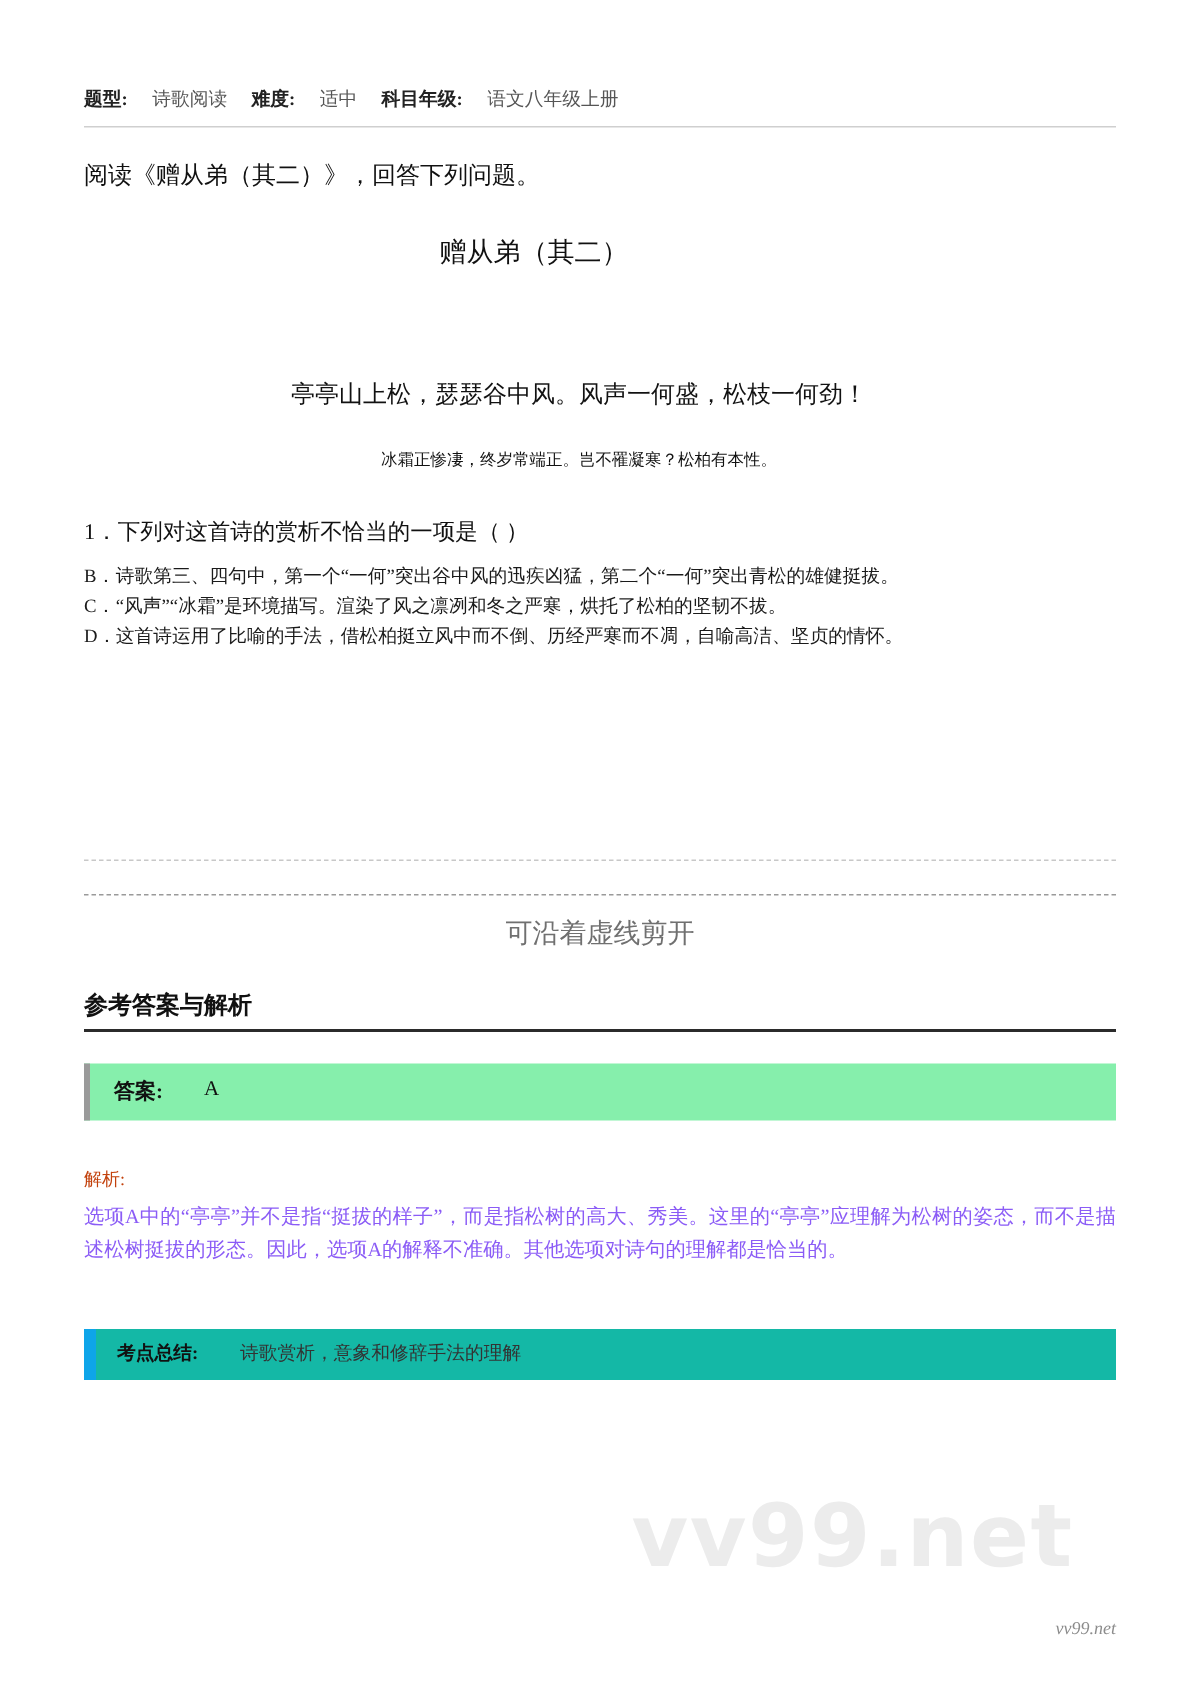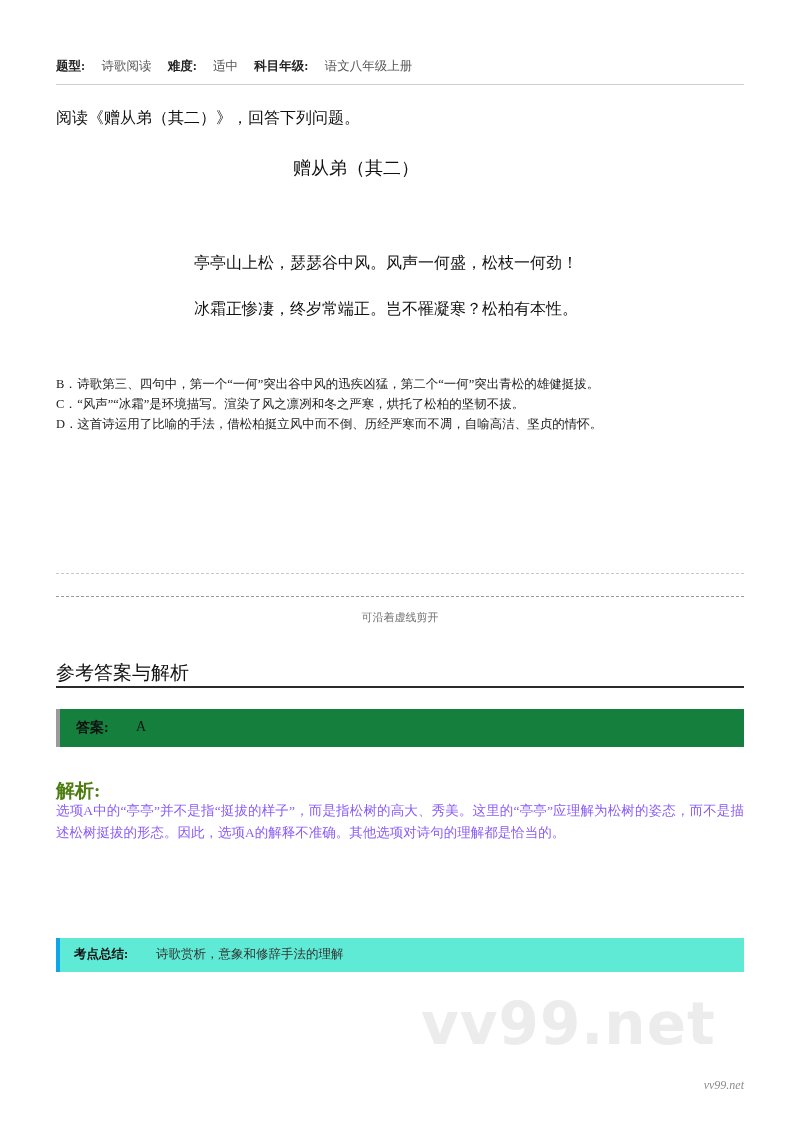--- a/index.html
+++ b/index.html
@@ -92,21 +92,21 @@
     text-align: center;
     font-size: 16px;
     color: #111111;
   }
   .poem-line-2 {
     position: absolute;
     top: 299px;
     left: 0;
     width: 660px;
     text-align: center;
-    font-size: 16px;
+    font-size: 11px;
     color: #111111;
   }
 
   .q1 {
     position: absolute;
     top: 345px;
     left: 0;
     width: 688px;
     font-size: 15px;
     color: #111111;
@@ -152,49 +152,49 @@
     width: 688px;
     height: 0;
     border-top: 1px dashed #9a9a9a;
   }
   .cut-label {
     position: absolute;
     top: 610px;
     left: 0;
     width: 688px;
     text-align: center;
-    font-size: 11px;
+    font-size: 18px;
     color: #707070;
   }
 
   
   .ans-head {
     position: absolute;
     top: 660px;
     left: 0;
-    font-size: 19px;
-    font-weight: normal;
+    font-size: 16px;
+    font-weight: bold;
     color: #111111;
   }
   .ans-rule {
     position: absolute;
     top: 686px;
     left: 0;
     width: 688px;
     height: 2px;
     background: #2b2b2b;
   }
 
   .ans-box {
     position: absolute;
     top: 709px;
     left: 0;
     width: 688px;
     height: 38px;
-    background: #15803d;
+    background: #86efac;
     border-left: 4px solid #9a9a9a;
     box-sizing: border-box;
   }
   .ans-box .lbl {
     position: absolute;
     left: 16px;
     top: 10px;
     font-size: 14px;
     font-weight: bold;
     color: #111111;
@@ -204,43 +204,43 @@
     left: 76px;
     top: 10px;
     font-size: 14px;
     color: #111111;
   }
 
   .expl-head {
     position: absolute;
     top: 778px;
     left: 0;
-    font-size: 19px;
-    font-weight: bold;
-    color: #4d7c0f;
+    font-size: 12px;
+    font-weight: normal;
+    color: #c2410c;
   }
   .expl-body {
     position: absolute;
     top: 800px;
     left: 0;
     width: 688px;
     font-size: 13.5px;
     line-height: 22px;
     color: #8b5cf6;
     text-align: justify;
   }
 
   .kp-box {
     position: absolute;
-    top: 938px;
+    top: 886px;
     left: 0;
     width: 688px;
     height: 34px;
-    background: #5eead4;
-    border-left: 4px solid #0ea5e9;
+    background: #14b8a6;
+    border-left: 8px solid #0ea5e9;
     box-sizing: border-box;
   }
   .kp-box .lbl {
     position: absolute;
     left: 14px;
     top: 8px;
     font-size: 12.5px;
     font-weight: bold;
     color: #111111;
   }
@@ -293,20 +293,21 @@
       <span class="sep"></span>
       <span class="v">语文八年级上册</span>
     </div>
     <div class="meta-rule"></div>
 
     <div class="prompt">阅读《赠从弟（其二）》，回答下列问题。</div>
     <div class="poem-title">赠从弟（其二）</div>
     <div class="poem-line-1">亭亭山上松，瑟瑟谷中风。风声一何盛，松枝一何劲！</div>
     <div class="poem-line-2">冰霜正惨凄，终岁常端正。岂不罹凝寒？松柏有本性。</div>
 
+    <div class="q1">1．下列对这首诗的赏析不恰当的一项是（         ）</div>
 
     <div class="opts">
       <div class="opt">
         <span class="lab">B．</span>
         <span>诗歌第三、四句中，第一个“一何”突出谷中风的迅疾凶猛，第二个“一何”突出青松的雄健挺拔。</span>
       </div>
       <div class="opt">
         <span class="lab">C．</span>
         <span>“风声”“冰霜”是环境描写。渲染了风之凛冽和冬之严寒，烘托了松柏的坚韧不拔。</span>
       </div>

